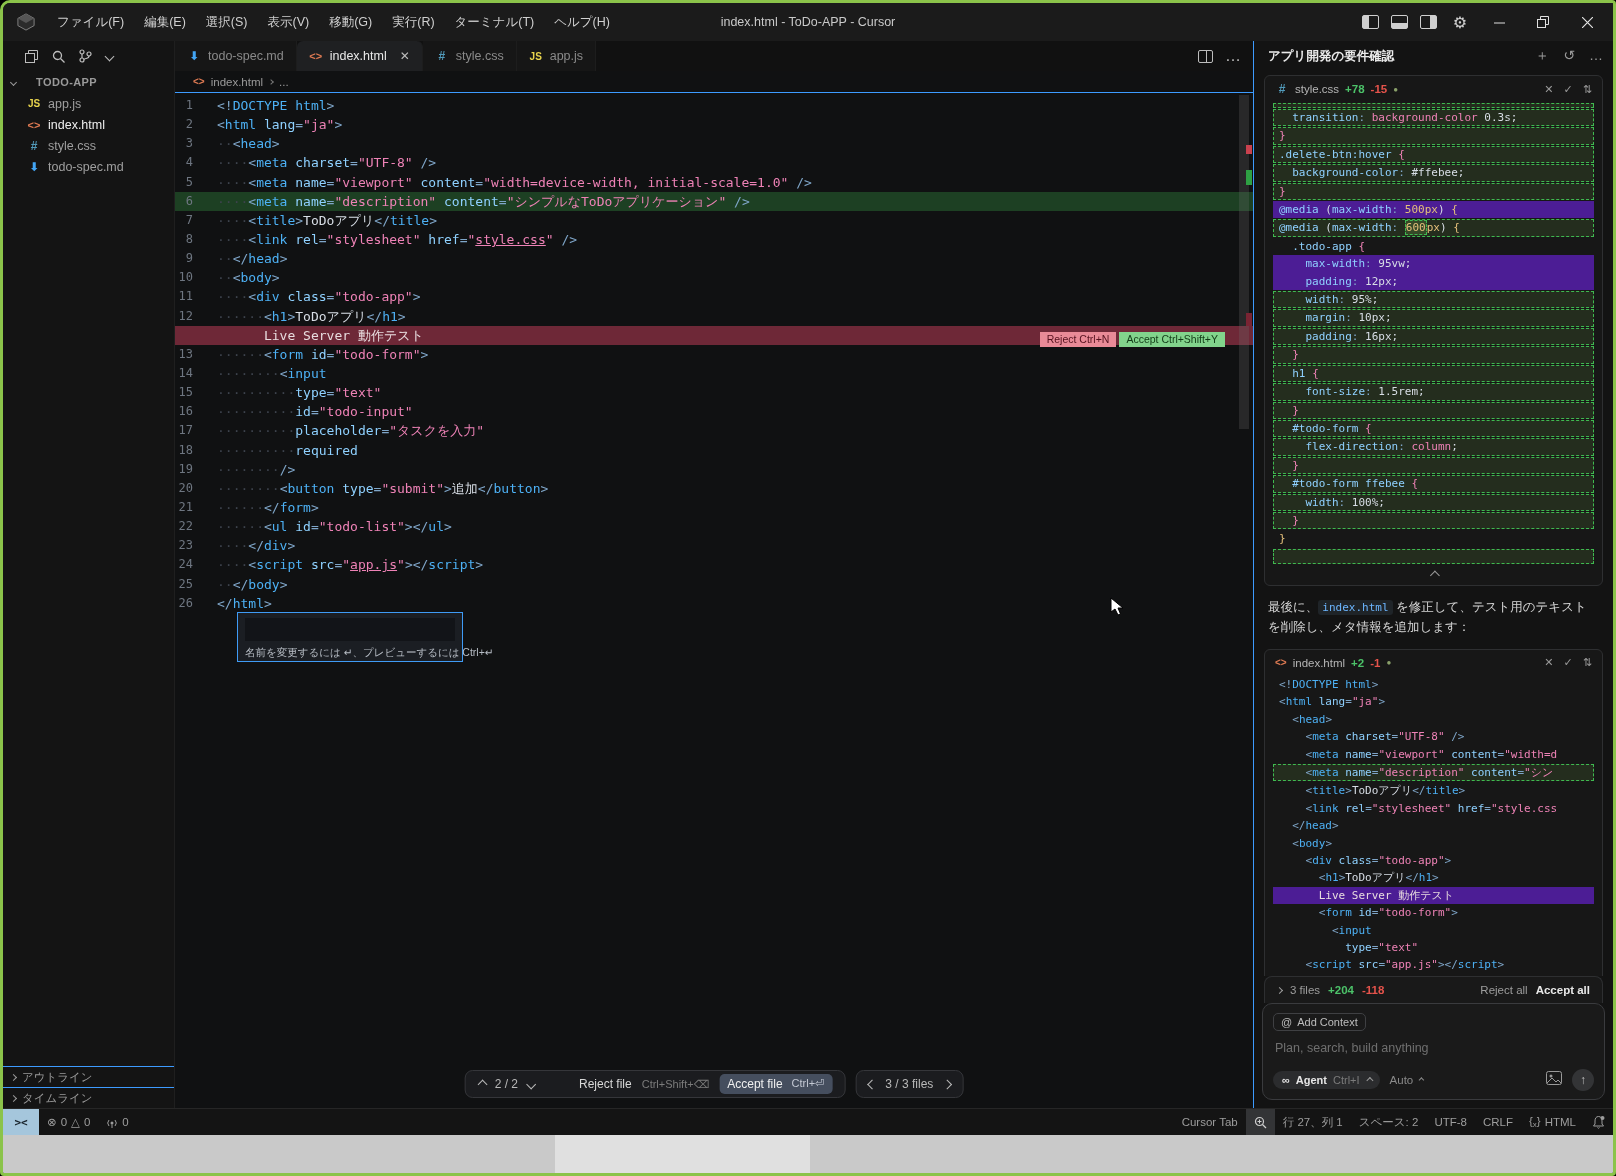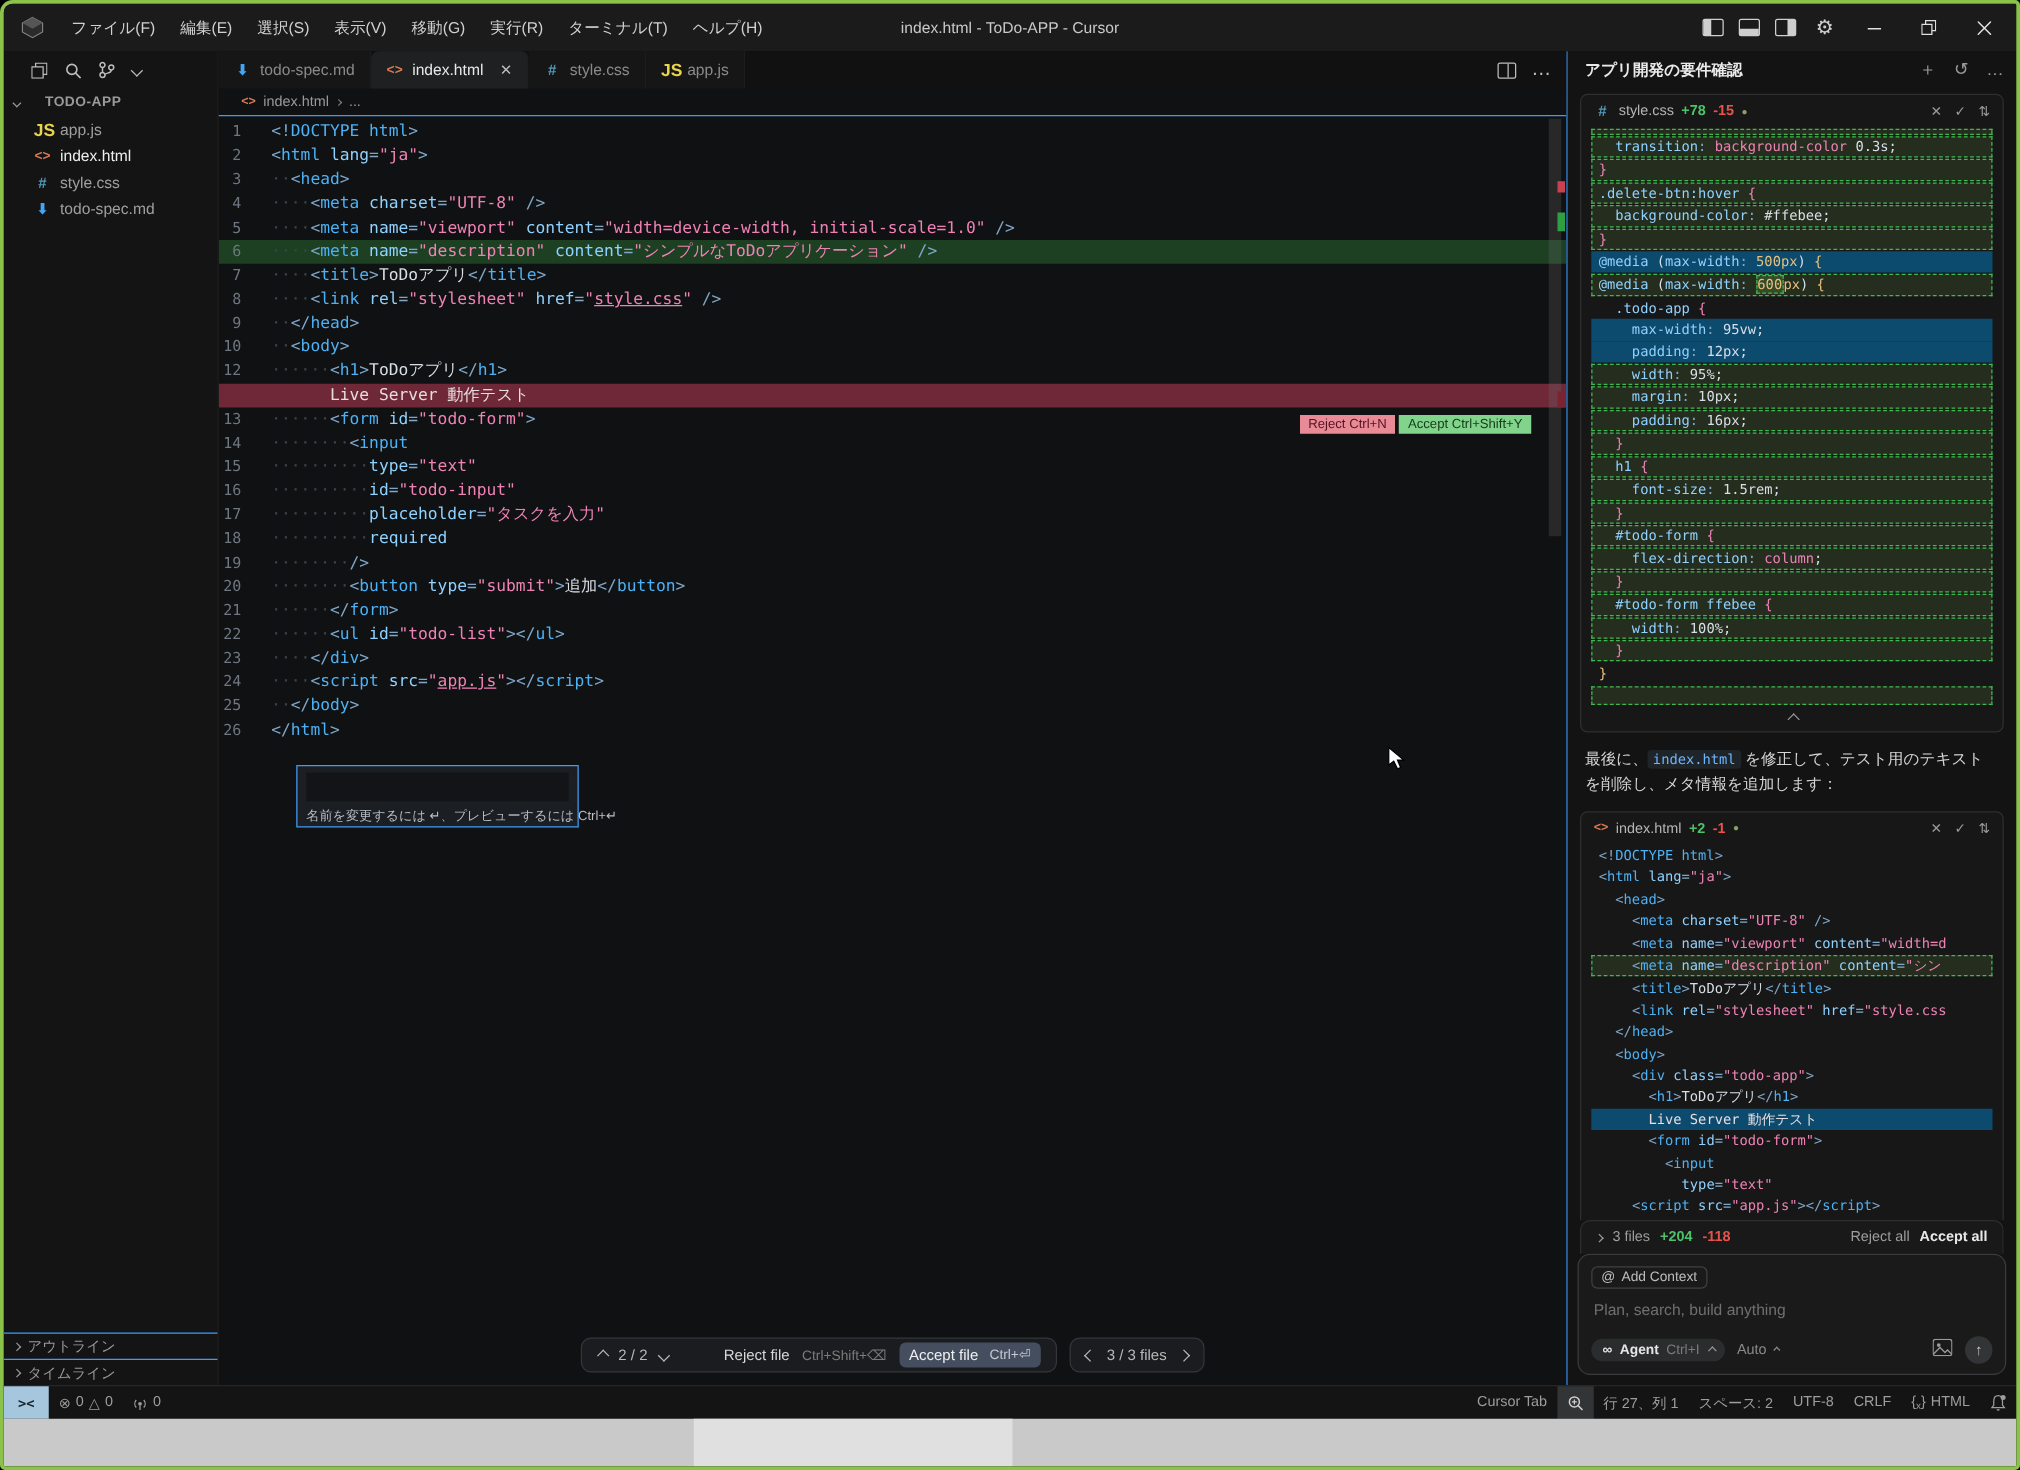--- a/index.html
+++ b/index.html
@@ -23,21 +23,21 @@
   
   .main { flex:1; display:flex; min-height:0; }
 
   
   .sidebar { width:172px; flex:none; background:#141414; display:flex; flex-direction:column; border-right:1px solid #1f1f1f; }
   .side-icons { height:30px; display:flex; align-items:center; gap:14px; padding-left:22px; color:#bdbdbd; flex:none; }
   .side-icons svg { display:block; }
   .tree-root { display:flex; align-items:center; gap:20px; color:#9a9a9a; font-size:11px; font-weight:bold; letter-spacing:.4px; height:22px; padding-left:8px; }
   .file-row { display:flex; align-items:center; gap:7px; height:21px; padding-left:24px; font-size:12.5px; color:#9f9f9f; cursor:default; }
   .file-row.active { color:#eeeeee; }
-  .fic { width:14px; text-align:center; font-weight:bold; font-size:14px; flex:none; }
+  .fic { width:14px; text-align:center; font-weight:bold; font-size:10px; flex:none; }
   .fic.js  { color:#e8d44d; }
   .fic.css { color:#519aba; font-size:12px; }
   .fic.html{ color:#e07b53; font-size:11px; }
   .fic.md  { color:#42a5f5; font-size:12px; }
   .side-fill { flex:1; }
   .side-section { border-top:1px solid #3d9bff; height:21px; display:flex; align-items:center; gap:6px; color:#9a9a9a; font-size:11.5px; padding-left:8px; }
 
   
   .editor-col { flex:1; min-width:0; display:flex; flex-direction:column; background:#101112; position:relative; }
   .tabstrip { height:30px; background:#111111; display:flex; align-items:stretch; flex:none; }
@@ -95,21 +95,21 @@
   .chat-title { color:#eaeaea; font-size:12.5px; font-weight:bold; }
   .chat-head-ico { margin-left:auto; display:flex; gap:14px; color:#9a9a9a; font-size:14px; }
   .chat-scroll { flex:1; min-height:0; overflow:hidden; padding:4px 10px 0 10px; }
   .dcard { border:1px solid #2e2f31; border-radius:6px; background:#171717; margin-bottom:12px; overflow:hidden; }
   .dcard-head { height:26px; display:flex; align-items:center; gap:6px; padding:0 10px; font-size:11.5px; color:#b5b5b5; }
   .dplus { color:#4cc269; font-weight:bold; } .dminus { color:#e5534b; font-weight:bold; }
   .ddot { color:#8aa06a; font-size:8px; }
   .dcard-ico { margin-left:auto; display:flex; gap:10px; color:#9a9a9a; font-size:11px; }
   .crow { min-height:15.4px; line-height:15.4px; font-family:"DejaVu Sans Mono","Liberation Mono",monospace; font-size:11px; white-space:pre; padding:0 5px; margin:0 8px; border:1px dashed transparent; overflow:hidden; }
   .crow.add { border-color:#3fb950; background:rgba(106,160,70,0.16); margin-top:1px; margin-bottom:1px; }
-  .crow.del { background:#0c4a6e; }
+  .crow.del { background:#4c1d95; }
   .crow.sliver { height:5px; min-height:5px; }
   .dcard-foot { height:20px; display:flex; align-items:center; justify-content:center; color:#9a9a9a; }
   .chat-msg { color:#d6d6d6; font-size:12.5px; line-height:1.55; margin:4px 4px 12px 4px; }
   .code-chip { font-family:"DejaVu Sans Mono",monospace; font-size:11px; color:#6cb6ff; background:#1f2428; border-radius:3px; padding:1px 4px; }
   .files-bar { flex:none; margin:0 10px; height:27px; border:1px solid #2e2f31; border-bottom:0; border-radius:8px 8px 0 0; background:#191919; display:flex; align-items:center; gap:8px; padding:0 12px; font-size:11.5px; color:#9d9d9d; }
   .files-bar .reject-all { margin-left:auto; color:#9d9d9d; }
   .files-bar .accept-all { color:#e8e8e8; font-weight:bold; }
   .chat-input { flex:none; margin:0 8px 8px 8px; border:1px solid #3a3b3e; border-radius:10px; background:#1a1a1a; padding:8px 10px; }
   .ctx-chip { display:inline-flex; align-items:center; gap:5px; border:1px solid #3f4043; border-radius:5px; color:#bdbdbd; font-size:11px; padding:2px 7px; }
   .chat-ph { color:#6f6f6f; font-size:12.5px; margin:10px 2px 14px 2px; }
@@ -269,20 +269,21 @@
             <div class="cl "><span class="ln">1</span><span><span class="tk-p">&lt;!</span><span class="tk-t">DOCTYPE html</span><span class="tk-p">&gt;</span></span></div>
             <div class="cl "><span class="ln">2</span><span><span class="tk-p">&lt;</span><span class="tk-t">html</span><span class="tk-a"> lang</span><span class="tk-p">=</span><span class="tk-s">"ja"</span><span class="tk-p">&gt;</span></span></div>
             <div class="cl "><span class="ln">3</span><span><span class="tk-w">··</span><span class="tk-p">&lt;</span><span class="tk-t">head</span><span class="tk-p">&gt;</span></span></div>
             <div class="cl "><span class="ln">4</span><span><span class="tk-w">····</span><span class="tk-p">&lt;</span><span class="tk-t">meta</span><span class="tk-a"> charset</span><span class="tk-p">=</span><span class="tk-s">"UTF-8"</span><span class="tk-x"> </span><span class="tk-p">/&gt;</span></span></div>
             <div class="cl "><span class="ln">5</span><span><span class="tk-w">····</span><span class="tk-p">&lt;</span><span class="tk-t">meta</span><span class="tk-a"> name</span><span class="tk-p">=</span><span class="tk-s">"viewport"</span><span class="tk-a"> content</span><span class="tk-p">=</span><span class="tk-s">"width=device-width, initial-scale=1.0"</span><span class="tk-x"> </span><span class="tk-p">/&gt;</span></span></div>
             <div class="cl added"><span class="ln">6</span><span><span class="tk-w">····</span><span class="tk-p">&lt;</span><span class="tk-t">meta</span><span class="tk-a"> name</span><span class="tk-p">=</span><span class="tk-s">"description"</span><span class="tk-a"> content</span><span class="tk-p">=</span><span class="tk-s">"シンプルなToDoアプリケーション"</span><span class="tk-x"> </span><span class="tk-p">/&gt;</span></span></div>
             <div class="cl "><span class="ln">7</span><span><span class="tk-w">····</span><span class="tk-p">&lt;</span><span class="tk-t">title</span><span class="tk-p">&gt;</span><span class="tk-x">ToDoアプリ</span><span class="tk-p">&lt;/</span><span class="tk-t">title</span><span class="tk-p">&gt;</span></span></div>
             <div class="cl "><span class="ln">8</span><span><span class="tk-w">····</span><span class="tk-p">&lt;</span><span class="tk-t">link</span><span class="tk-a"> rel</span><span class="tk-p">=</span><span class="tk-s">"stylesheet"</span><span class="tk-a"> href</span><span class="tk-p">=</span><span class="tk-s">"</span><span class="tk-u">style.css</span><span class="tk-s">"</span><span class="tk-x"> </span><span class="tk-p">/&gt;</span></span></div>
             <div class="cl "><span class="ln">9</span><span><span class="tk-w">··</span><span class="tk-p">&lt;/</span><span class="tk-t">head</span><span class="tk-p">&gt;</span></span></div>
             <div class="cl "><span class="ln">10</span><span><span class="tk-w">··</span><span class="tk-p">&lt;</span><span class="tk-t">body</span><span class="tk-p">&gt;</span></span></div>
+            <div class="cl "><span class="ln">11</span><span><span class="tk-w">····</span><span class="tk-p">&lt;</span><span class="tk-t">div</span><span class="tk-a"> class</span><span class="tk-p">=</span><span class="tk-s">"todo-app"</span><span class="tk-p">&gt;</span></span></div>
             <div class="cl "><span class="ln">12</span><span><span class="tk-w">······</span><span class="tk-p">&lt;</span><span class="tk-t">h1</span><span class="tk-p">&gt;</span><span class="tk-x">ToDoアプリ</span><span class="tk-p">&lt;/</span><span class="tk-t">h1</span><span class="tk-p">&gt;</span></span></div>
             <div class="cl removed"><span class="ln"></span><span><span class="tk-sp">      </span><span class="tk-xr">Live Server 動作テスト</span></span></div>
             <div class="cl "><span class="ln">13</span><span><span class="tk-w">······</span><span class="tk-p">&lt;</span><span class="tk-t">form</span><span class="tk-a"> id</span><span class="tk-p">=</span><span class="tk-s">"todo-form"</span><span class="tk-p">&gt;</span></span></div>
             <div class="cl "><span class="ln">14</span><span><span class="tk-w">········</span><span class="tk-p">&lt;</span><span class="tk-t">input</span></span></div>
             <div class="cl "><span class="ln">15</span><span><span class="tk-w">··········</span><span class="tk-a">type</span><span class="tk-p">=</span><span class="tk-s">"text"</span></span></div>
             <div class="cl "><span class="ln">16</span><span><span class="tk-w">··········</span><span class="tk-a">id</span><span class="tk-p">=</span><span class="tk-s">"todo-input"</span></span></div>
             <div class="cl "><span class="ln">17</span><span><span class="tk-w">··········</span><span class="tk-a">placeholder</span><span class="tk-p">=</span><span class="tk-s">"タスクを入力"</span></span></div>
             <div class="cl "><span class="ln">18</span><span><span class="tk-w">··········</span><span class="tk-a">required</span></span></div>
             <div class="cl "><span class="ln">19</span><span><span class="tk-w">········</span><span class="tk-p">/&gt;</span></span></div>
             <div class="cl "><span class="ln">20</span><span><span class="tk-w">········</span><span class="tk-p">&lt;</span><span class="tk-t">button</span><span class="tk-a"> type</span><span class="tk-p">=</span><span class="tk-s">"submit"</span><span class="tk-p">&gt;</span><span class="tk-x">追加</span><span class="tk-p">&lt;/</span><span class="tk-t">button</span><span class="tk-p">&gt;</span></span></div>

